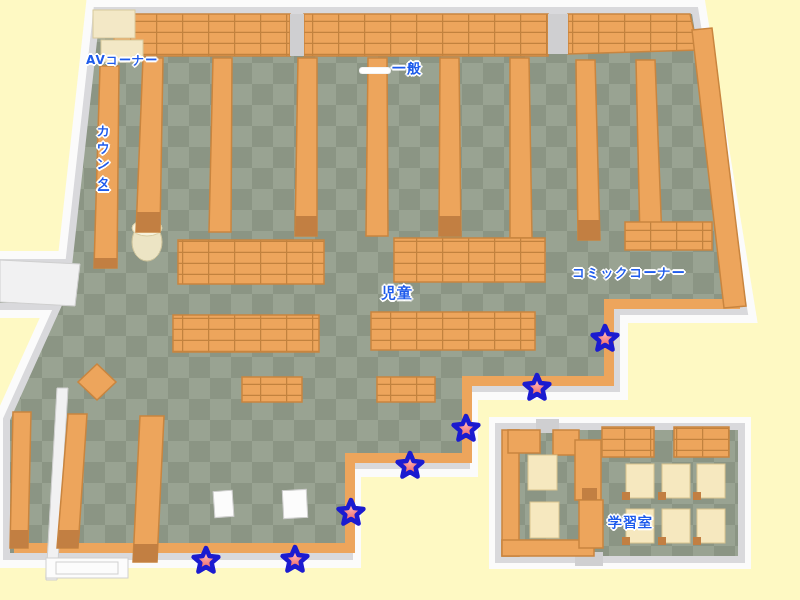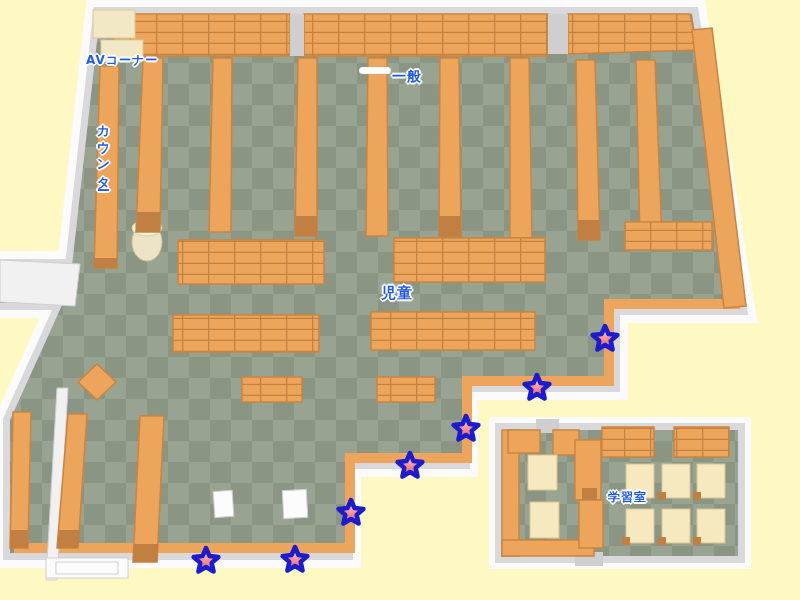--- a/index.html
+++ b/index.html
@@ -31,24 +31,24 @@
 
   
   .map-label{
     position:absolute;color:var(--label-blue,#1e5bec);font-weight:bold;
     letter-spacing:1px;white-space:nowrap;
     text-shadow:-2px 0 0 #fff,2px 0 0 #fff,0 -2px 0 #fff,0 2px 0 #fff,
                 -1px -1px 0 #fff,1px -1px 0 #fff,-1px 1px 0 #fff,1px 1px 0 #fff;
   }
   .label-av{left:86px;top:52px;font-size:12px;}
   .label-counter{left:94px;top:116px;font-size:13px;writing-mode:vertical-rl;letter-spacing:2px;}
-  .label-general{left:392px;top:68px;font-size:14px;}
+  .label-general{left:392px;top:60px;font-size:14px;}
   .label-children{left:336px;top:284px;font-size:15px;margin-left:45px;}
   .label-comic{left:572px;top:264px;font-size:13px;}
-  .label-study{left:608px;top:489px;font-size:12px;}
+  .label-study{left:608px;top:514px;font-size:14px;}
   .label-pointer{
     position:absolute;left:360px;top:68px;width:30px;height:5px;border-radius:3px;
     background:#fff;box-shadow:0 0 0 1px #f3f3f3;
   }
 </style>
 </head>
 <body>
 
 <div id="stage">
   <svg width="800" height="600" viewBox="0 0 800 600">
@@ -190,14 +190,15 @@
         <path class="star" d="M0,-13 L3.5,-4.9 L12.4,-4 L5.7,1.9 L7.6,10.5 L0,6 L-7.6,10.5 L-5.7,1.9 L-12.4,-4 L-3.5,-4.9 Z" transform="translate(537,388)"></path>
         <path class="star" d="M0,-13 L3.5,-4.9 L12.4,-4 L5.7,1.9 L7.6,10.5 L0,6 L-7.6,10.5 L-5.7,1.9 L-12.4,-4 L-3.5,-4.9 Z" transform="translate(605,339)"></path>
       </g>
   </svg>
 
   <div class="map-label label-av">AVコーナー</div>
   <div class="map-label label-counter">カウンター</div>
   <div class="label-pointer"></div>
   <div class="map-label label-general">一般</div>
   <div class="map-label label-children">児童</div>
+  <div class="map-label label-comic">コミックコーナー</div>
   <div class="map-label label-study">学習室</div>
 </div>
 
 </body></html>

